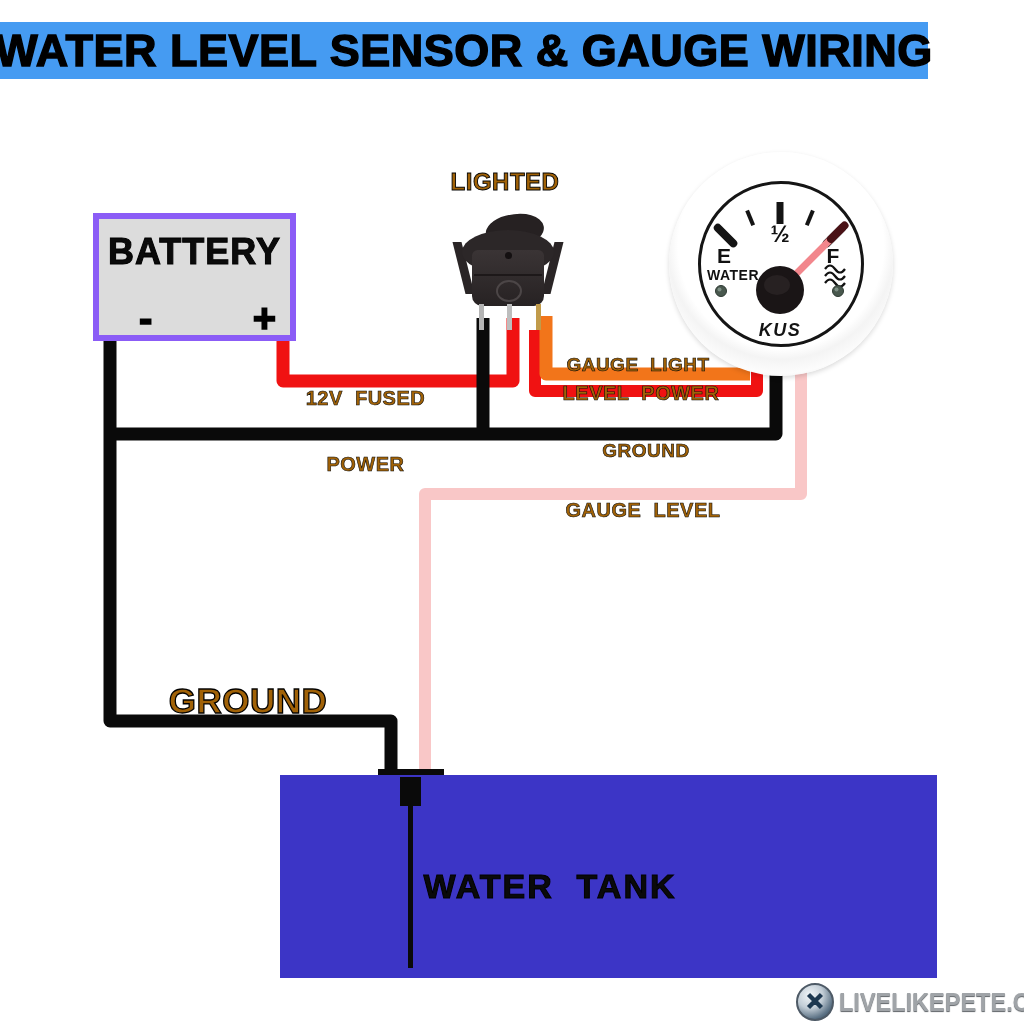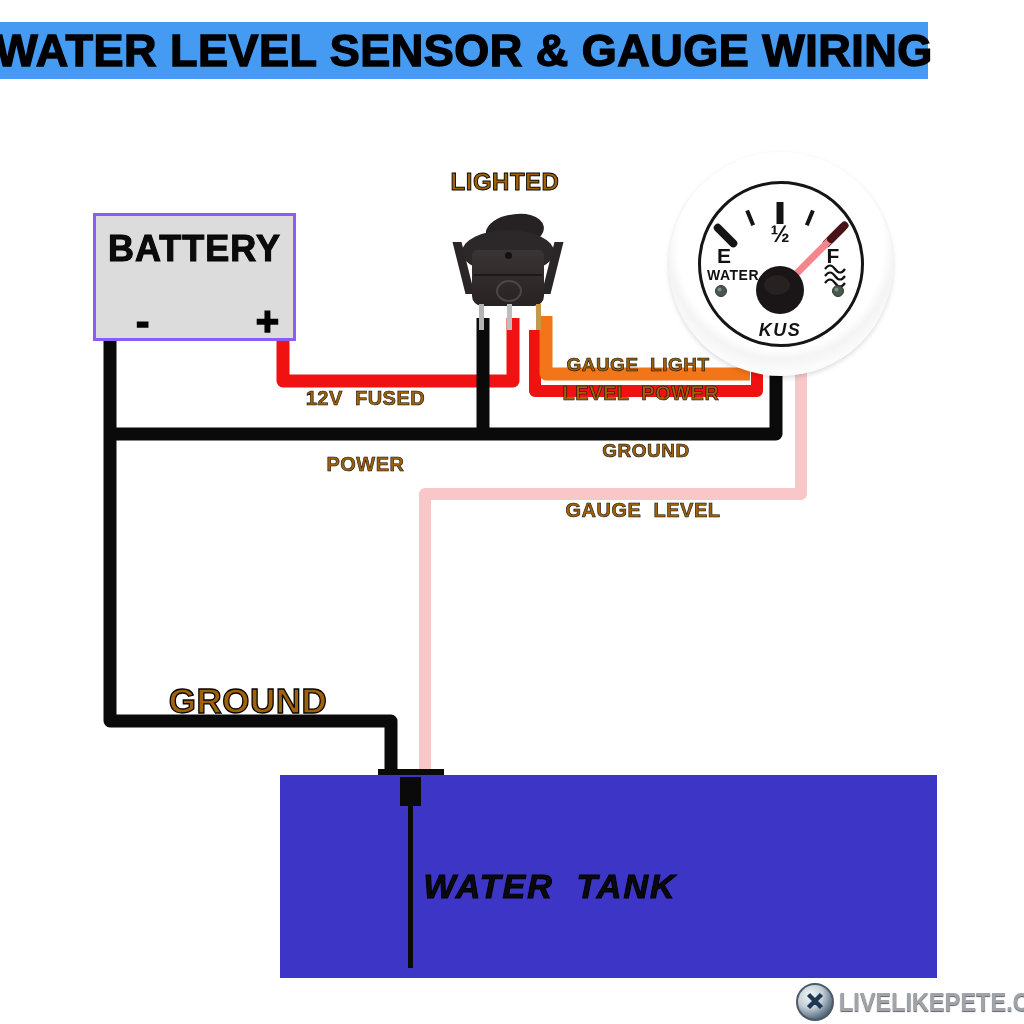--- a/index.html
+++ b/index.html
@@ -25,21 +25,21 @@
   .lbl{
     position:absolute;color:#a16207;font-weight:bold;
     -webkit-text-stroke:0.6px #0d0d0d;
     text-align:center;white-space:pre;z-index:5;
     letter-spacing:0.5px;
   }
   
   .battery{
     left:93px;top:213px;width:203px;height:128px;
     background:var(--battery-gray,#DCDCDC);
-    border:3px solid #8b5cf6;box-sizing:border-box;
+    border:6px solid #8b5cf6;box-sizing:border-box;
     z-index:3;
   }
   .battery-label{
     margin-top:12px;text-align:center;font-size:36px;font-weight:bold;
     -webkit-text-stroke:1px #000;letter-spacing:1px;color:#0b0b0b;
   }
   .term{position:absolute;bottom:2px;font-size:40px;font-weight:bold;color:#000;line-height:30px;-webkit-text-stroke:1.5px #000;}
   .term-neg{left:40px;}
   .term-pos{right:14px;}
   
@@ -73,21 +73,21 @@
   }
   .gauge-svg{position:absolute;inset:0;}
   
   .tank{
     left:280px;top:775px;width:657px;height:203px;
     background:var(--tank-blue,#3C35C6);z-index:2;
   }
   .tank-label{
     position:absolute;left:0;top:92px;width:540px;text-align:center;
     font-size:34px;font-weight:bold;color:#0a0a0a;
-    -webkit-text-stroke:1px #000;letter-spacing:2px;white-space:pre;font-style:italic;
+    -webkit-text-stroke:1px #000;letter-spacing:2px;white-space:pre;
   }
   .sensor-flange{left:378px;top:769px;width:66px;height:6px;background:#0a0a0a;z-index:3;}
   .sensor-body{left:400px;top:777px;width:21px;height:29px;background:#0a0a0a;z-index:3;}
   .sensor-probe{left:408px;top:806px;width:5px;height:162px;background:#0a0a0a;z-index:3;}
   
   .watermark{left:796px;top:983px;width:224px;height:38px;display:flex;align-items:center;gap:5px;z-index:5;}
   .wm-logo{
     width:34px;height:34px;border-radius:50%;flex:0 0 auto;
     background:radial-gradient(circle at 35% 30%,#f2f6f9,#c2cdd6 40%,#5d7386 72%,#243c52);
     border:2px solid #4e5a66;position:relative;

